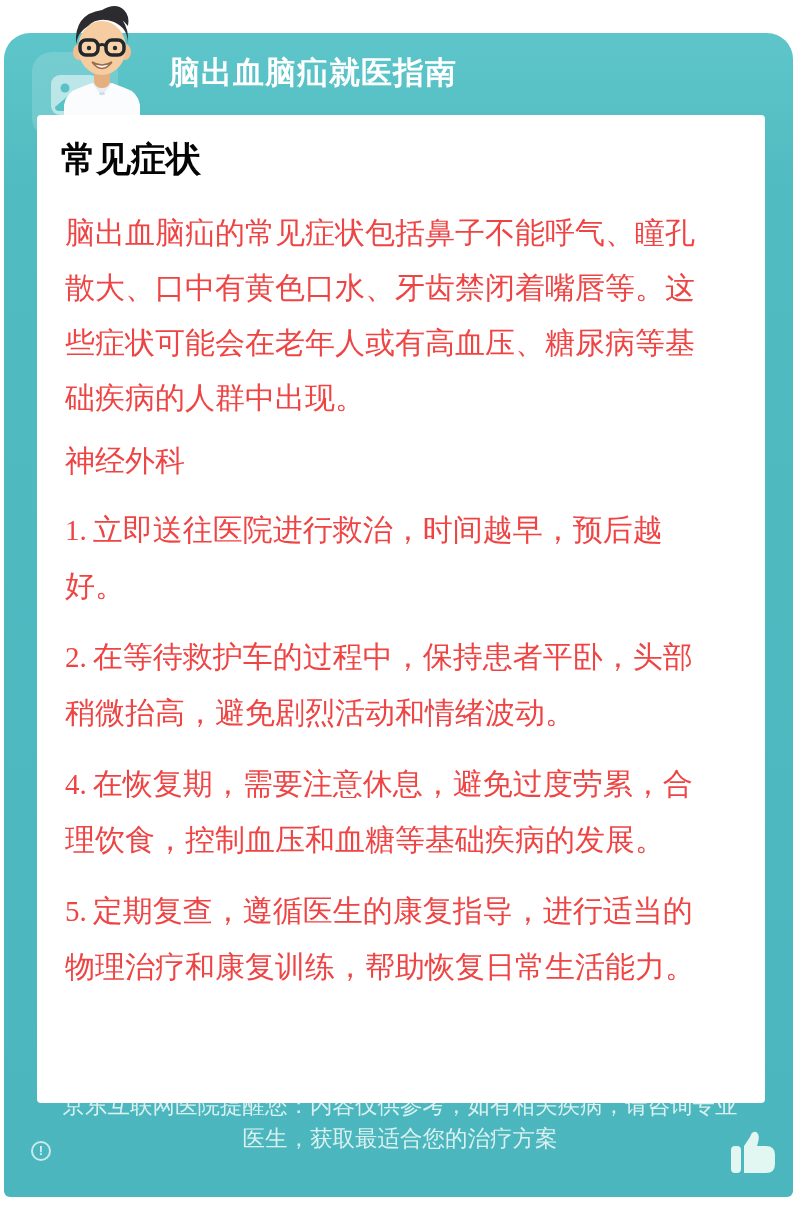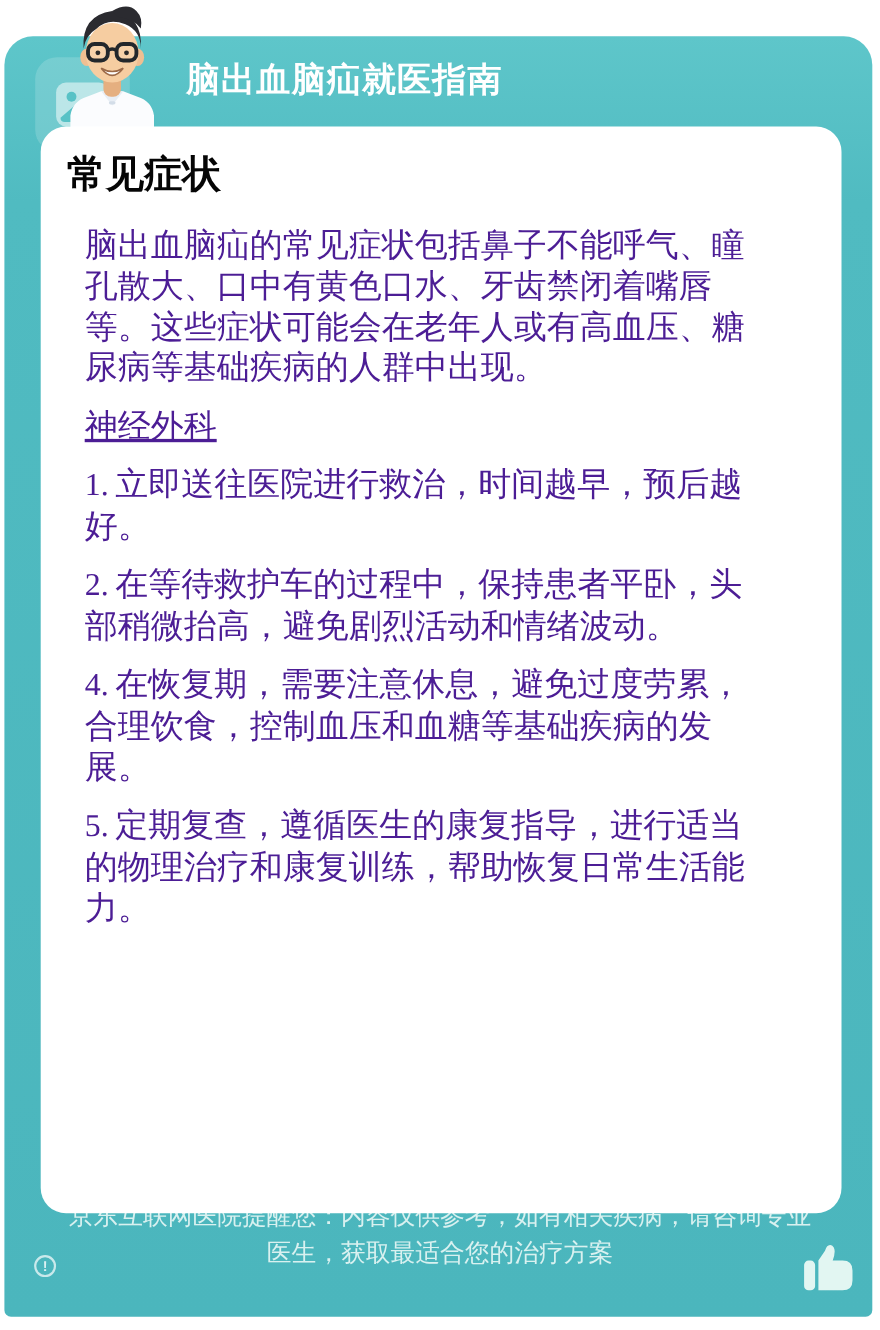--- a/index.html
+++ b/index.html
@@ -13,29 +13,29 @@
     border-radius:26px 26px 6px 6px;
   }
   .photo-badge{position:absolute;left:26px;top:17px;width:90px;height:90px;}
   .title{
     position:absolute;left:165px;top:18px;height:44px;line-height:44px;
     font-size:31px;font-weight:bold;color:#ffffff;letter-spacing:1px;white-space:nowrap;
   }
   .avatar{position:absolute;left:46px;top:0px;width:112px;height:118px;z-index:1;}
   .card{
     position:absolute;left:33px;top:82px;width:728px;height:988px;z-index:2;
-    background:#ffffff;border-radius:23px;box-sizing:border-box;
+    background:#ffffff;border-radius:4px;box-sizing:border-box;
     padding:22px 49px 0 24px;overflow:hidden;
   }
   .card h2{
     margin:0 0 24px 0;font-size:35px;line-height:44px;font-weight:bold;color:#050505;
   }
-  .card p{margin:16px;font-size:30px;line-height:37px;color:#4c1d95;line-break:auto;}
+  .card p{margin:4px;font-size:30px;line-height:55px;color:#ef4444;line-break:auto;}
   .para{margin-bottom:8px !important;}
-  .dept{margin-bottom:14px !important;text-decoration:underline;}
+  .dept{margin-bottom:14px !important;}
   .item{margin-bottom:16px !important;}
   .item:last-child{margin-bottom:0 !important;}
   .num{font-family:"Liberation Serif","DejaVu Serif",serif;font-size:29px;margin-right:6px;}
   .info-icon{
     position:absolute;left:27px;top:1108px;width:20px;height:20px;box-sizing:border-box;
     border:2px solid rgba(255,255,255,0.7);border-radius:50%;
     color:rgba(255,255,255,0.8);font-size:13px;line-height:16px;text-align:center;font-weight:bold;
   }
   .disclaimer{
     position:absolute;left:56px;top:1056px;width:680px;margin:0;

